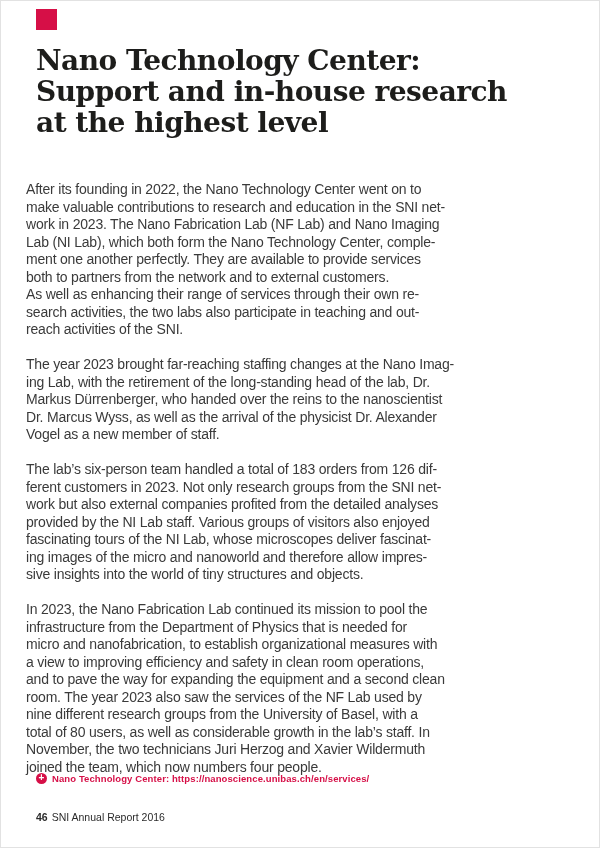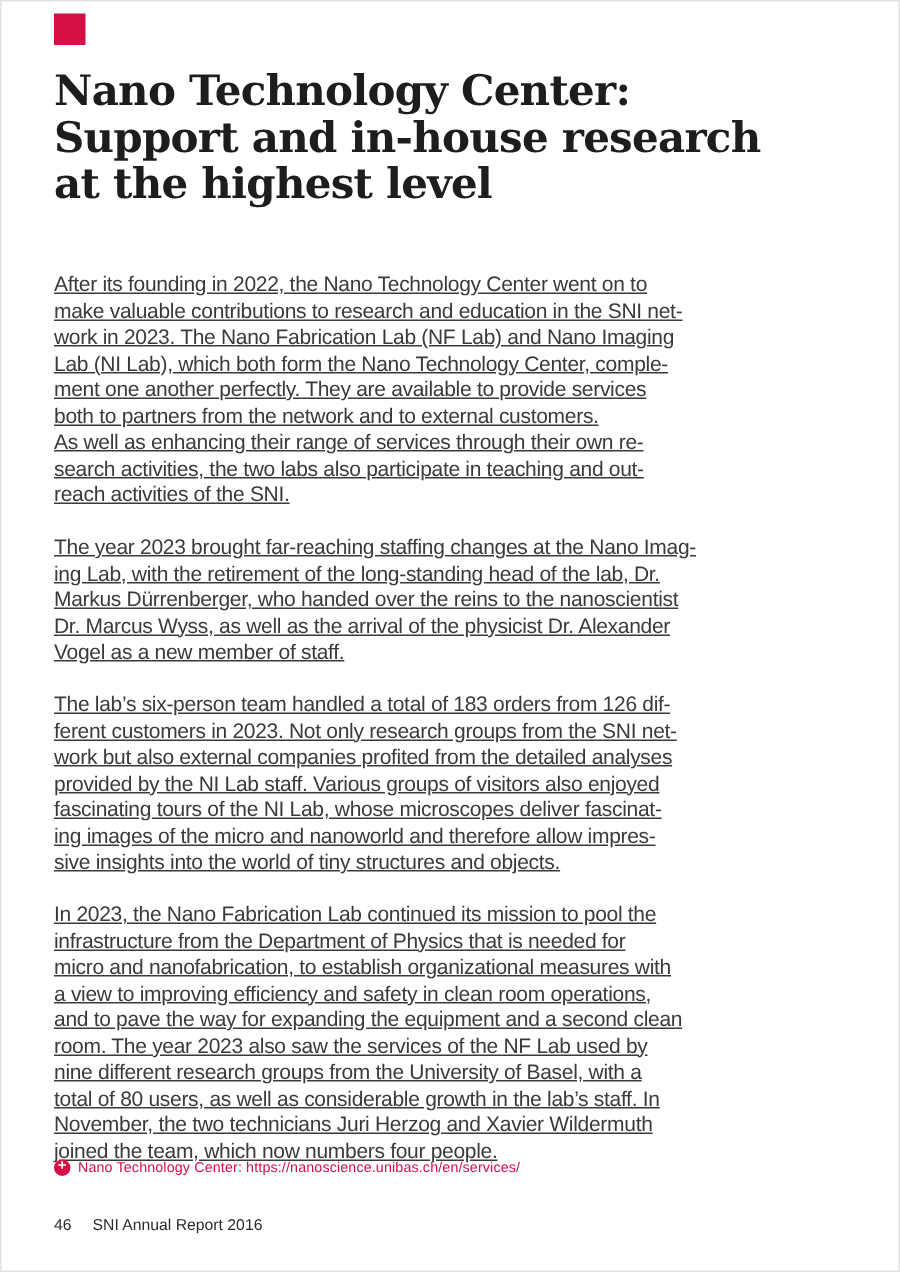--- a/index.html
+++ b/index.html
@@ -21,26 +21,25 @@
   .headline {
     position:absolute; left:35px; top:44px;
     font-family:"DejaVu Serif", serif;
     font-weight:bold;
     font-size:28px; line-height:31px;
     letter-spacing:-0.5px;
     color:var(--heading);
     white-space:pre;
   }
   .article {
-    position:absolute; left:35px; top:180px;
+    position:absolute; left:25px; top:180px;
     width:460px;
     font-size:14px; line-height:17.5px;
     letter-spacing:-0.2px;
     color:var(--body);
-    text-decoration:underline;
   }
   .article p {
     white-space:pre;
     margin:0 0 17.5px 0;
   }
   .reflink {
     position:absolute; left:35px; top:772px;
     display:flex; align-items:center; gap:5px;
     text-decoration:none;
     color:var(--accent);
@@ -49,31 +48,31 @@
     display:inline-flex; align-items:center; justify-content:center;
     width:11px; height:11px;
     border-radius:50%;
     background:var(--accent);
     color:#fff;
     font-size:10px; font-weight:bold; line-height:1;
     flex:0 0 auto;
   }
   .reflink .plus-icon::before { content:"+"; margin-top:-1px; }
   .reflink .link-label {
-    font-size:9.5px; font-weight:normal;
+    font-size:9.5px; font-weight:bold;
     letter-spacing:0.1px;
     white-space:pre;
   }
   .footer {
     position:absolute; left:35px; top:810px;
     font-size:10.5px;
     color:#2b2b2b;
     display:flex; align-items:baseline;
   }
-  .footer .pagenum { font-weight:normal; margin-right:14px; }
+  .footer .pagenum { font-weight:bold; margin-right:4px; }
 </style>
 </head>
 <body>
 
 <div class="page">
 
   <div class="marker"></div>
 
   <h1 class="headline">Nano Technology Center:
 Support and in-house research

